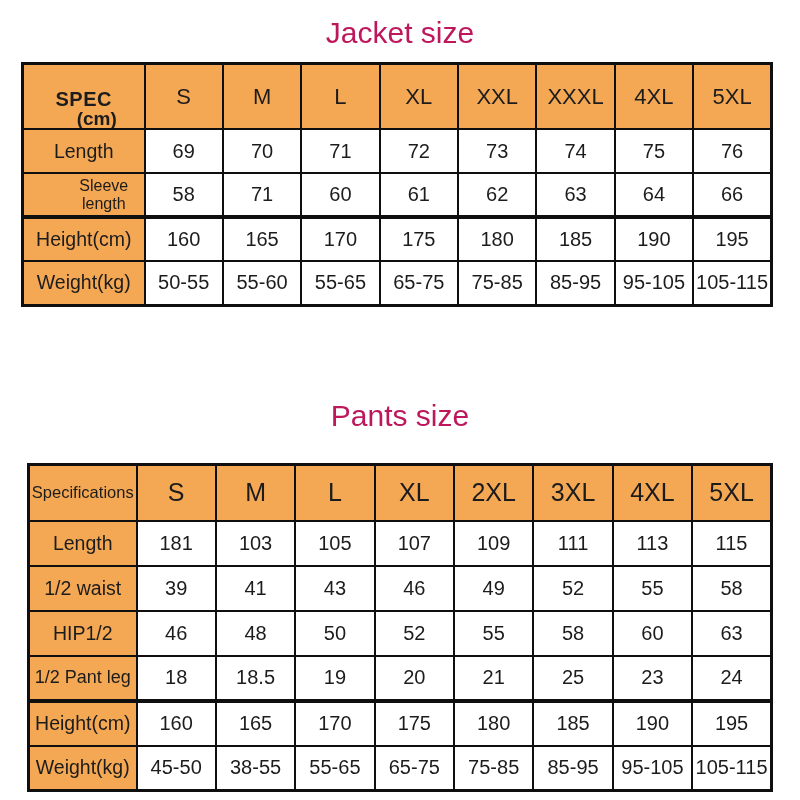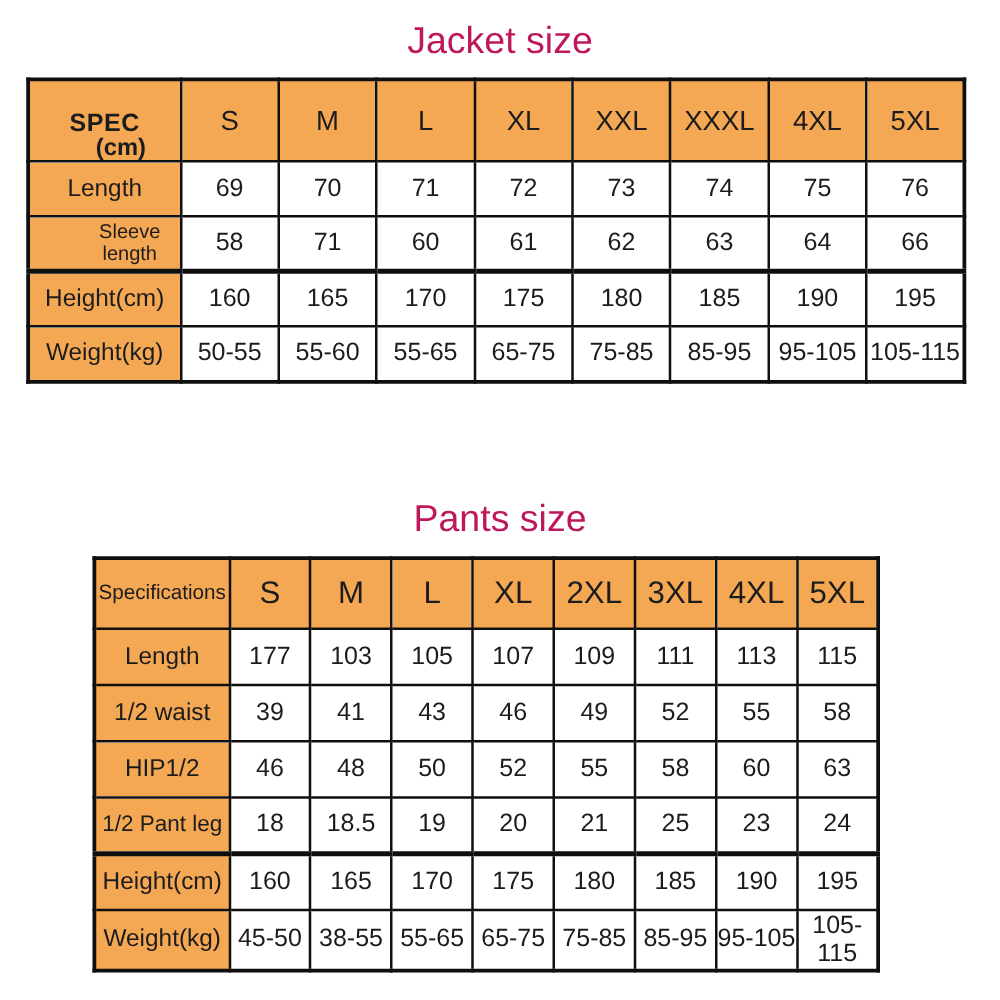--- a/index.html
+++ b/index.html
@@ -22,21 +22,21 @@
   }
   #jacket-title{top:16px;}
   #pants-title{top:399px;}
 
   table.size-table{
     position:absolute;border-collapse:collapse;table-layout:fixed;
     border:3px solid var(--border);
     background:#fff;
   }
   #jacket-table{top:62px;left:21px;width:752px;}
-  #pants-table{top:445px;left:27px;width:630px;margin-left:47px;}
+  #pants-table{top:463px;left:27px;width:746px;}
 
   .size-table th,.size-table td{
     border:2px solid var(--border);
     text-align:center;vertical-align:middle;
     padding:0;font-weight:400;color:var(--text);
     overflow:hidden;
   }
   .size-table thead th{background:var(--orange);}
   .size-table tbody th.row-label{background:var(--orange);font-size:19.5px;}
   .size-table tbody th.row-label.fs-md{font-size:18px;}
@@ -148,21 +148,21 @@
         <th class="size-col">XL</th>
         <th class="size-col">2XL</th>
         <th class="size-col">3XL</th>
         <th class="size-col">4XL</th>
         <th class="size-col">5XL</th>
       </tr>
   </thead>
   <tbody>
       <tr>
         <th class="row-label">Length</th>
-        <td>177</td>
+        <td>181</td>
         <td>103</td>
         <td>105</td>
         <td>107</td>
         <td>109</td>
         <td>111</td>
         <td>113</td>
         <td>115</td>
       </tr>
       <tr>
         <th class="row-label">1/2 waist</th>

